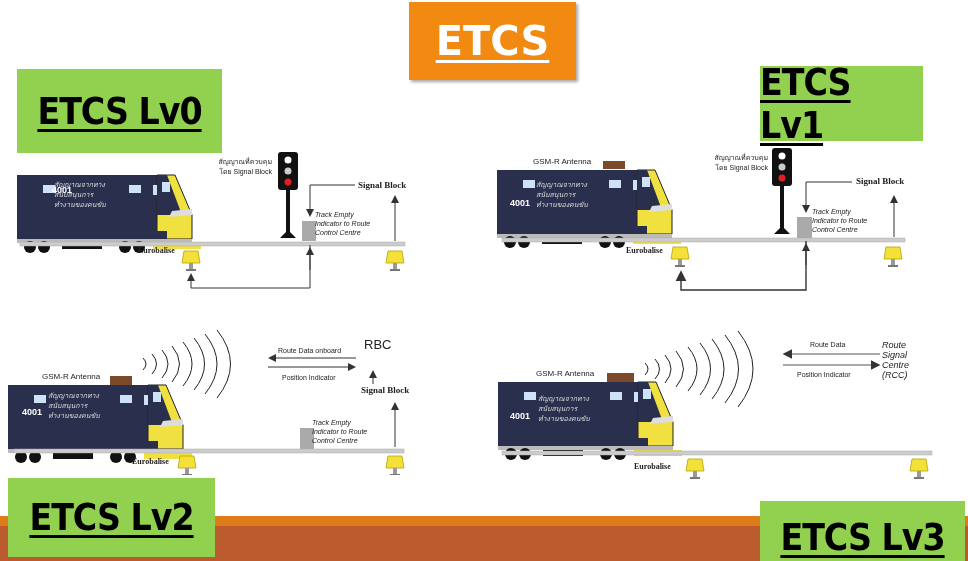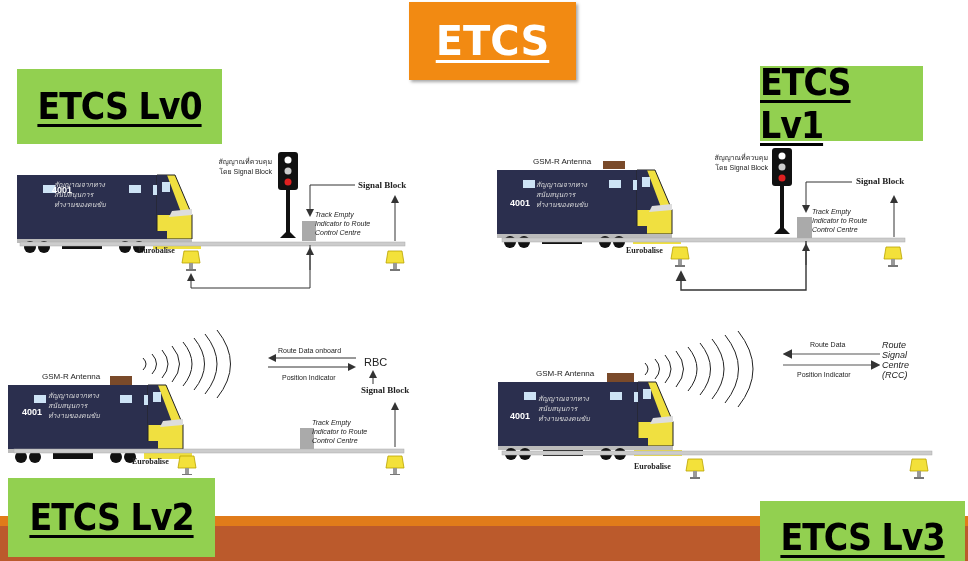--- a/index.html
+++ b/index.html
@@ -18,21 +18,21 @@
 </head>
 <body>
 
 <div class="abs title-box">
   <span>ETCS</span>
 </div>
 
 <div class="abs bar-orange"></div>
 <div class="abs bar-rust"></div>
 
-<div class="abs lv" style="left:17px;top:69px;width:205px;height:75px;">
+<div class="abs lv" style="left:17px;top:69px;width:205px;height:84px;">
   <span>ETCS Lv0</span>
 </div>
 <div class="abs lv" style="left:760px;top:66px;width:163px;height:75px;">
   <span>ETCS Lv1</span>
 </div>
 <div class="abs lv" style="left:8px;top:478px;width:207px;height:79px;">
   <span>ETCS Lv2</span>
 </div>
 <div class="abs lv" style="left:760px;top:488px;width:205px;height:73px;margin-top:13px;">
   <span>ETCS Lv3</span>
@@ -163,21 +163,21 @@
 </svg>
 <div class="abs lbl" style="left:42px;top:372px;font-size:8px">GSM-R Antenna</div>
 <div class="abs lbl" style="left:22px;top:407px;color:#fff;font-weight:bold;font-size:9px">4001</div>
 <div class="abs lbl lbl-c" style="left:48px;top:391px;width:70px;color:#ddd;font-size:7px;line-height:10px">
   <div>สัญญาณจากทาง</div>
     <div>สนับสนุนการ</div>
     <div>ทำงานของคนขับ</div>
 </div>
 <div class="abs lbl" style="left:278px;top:346px;font-size:7px">Route Data onboard</div>
 <div class="abs lbl" style="left:282px;top:373px;font-size:7px">Position Indicator</div>
-<div class="abs lbl" style="left:364px;top:357px;font-size:11px">RBC</div>
+<div class="abs lbl" style="left:364px;top:340px;font-size:13px">RBC</div>
 <div class="abs lbl-b" style="left:361px;top:385px">Signal Block</div>
 <div class="abs lbl lbl-c" style="left:312px;top:418px;width:70px;font-size:7px;line-height:9px">
   <div>Track Empty</div>
     <div>Indicator to Route</div>
     <div>Control Centre</div>
 </div>
 <div class="abs lbl-b" style="left:132px;top:457px;font-size:8px">Eurobalise</div>
 
 <svg class="abs" style="left:490px;top:325px" width="450" height="165">
   <g fill="none" stroke="#222" stroke-width="1">

